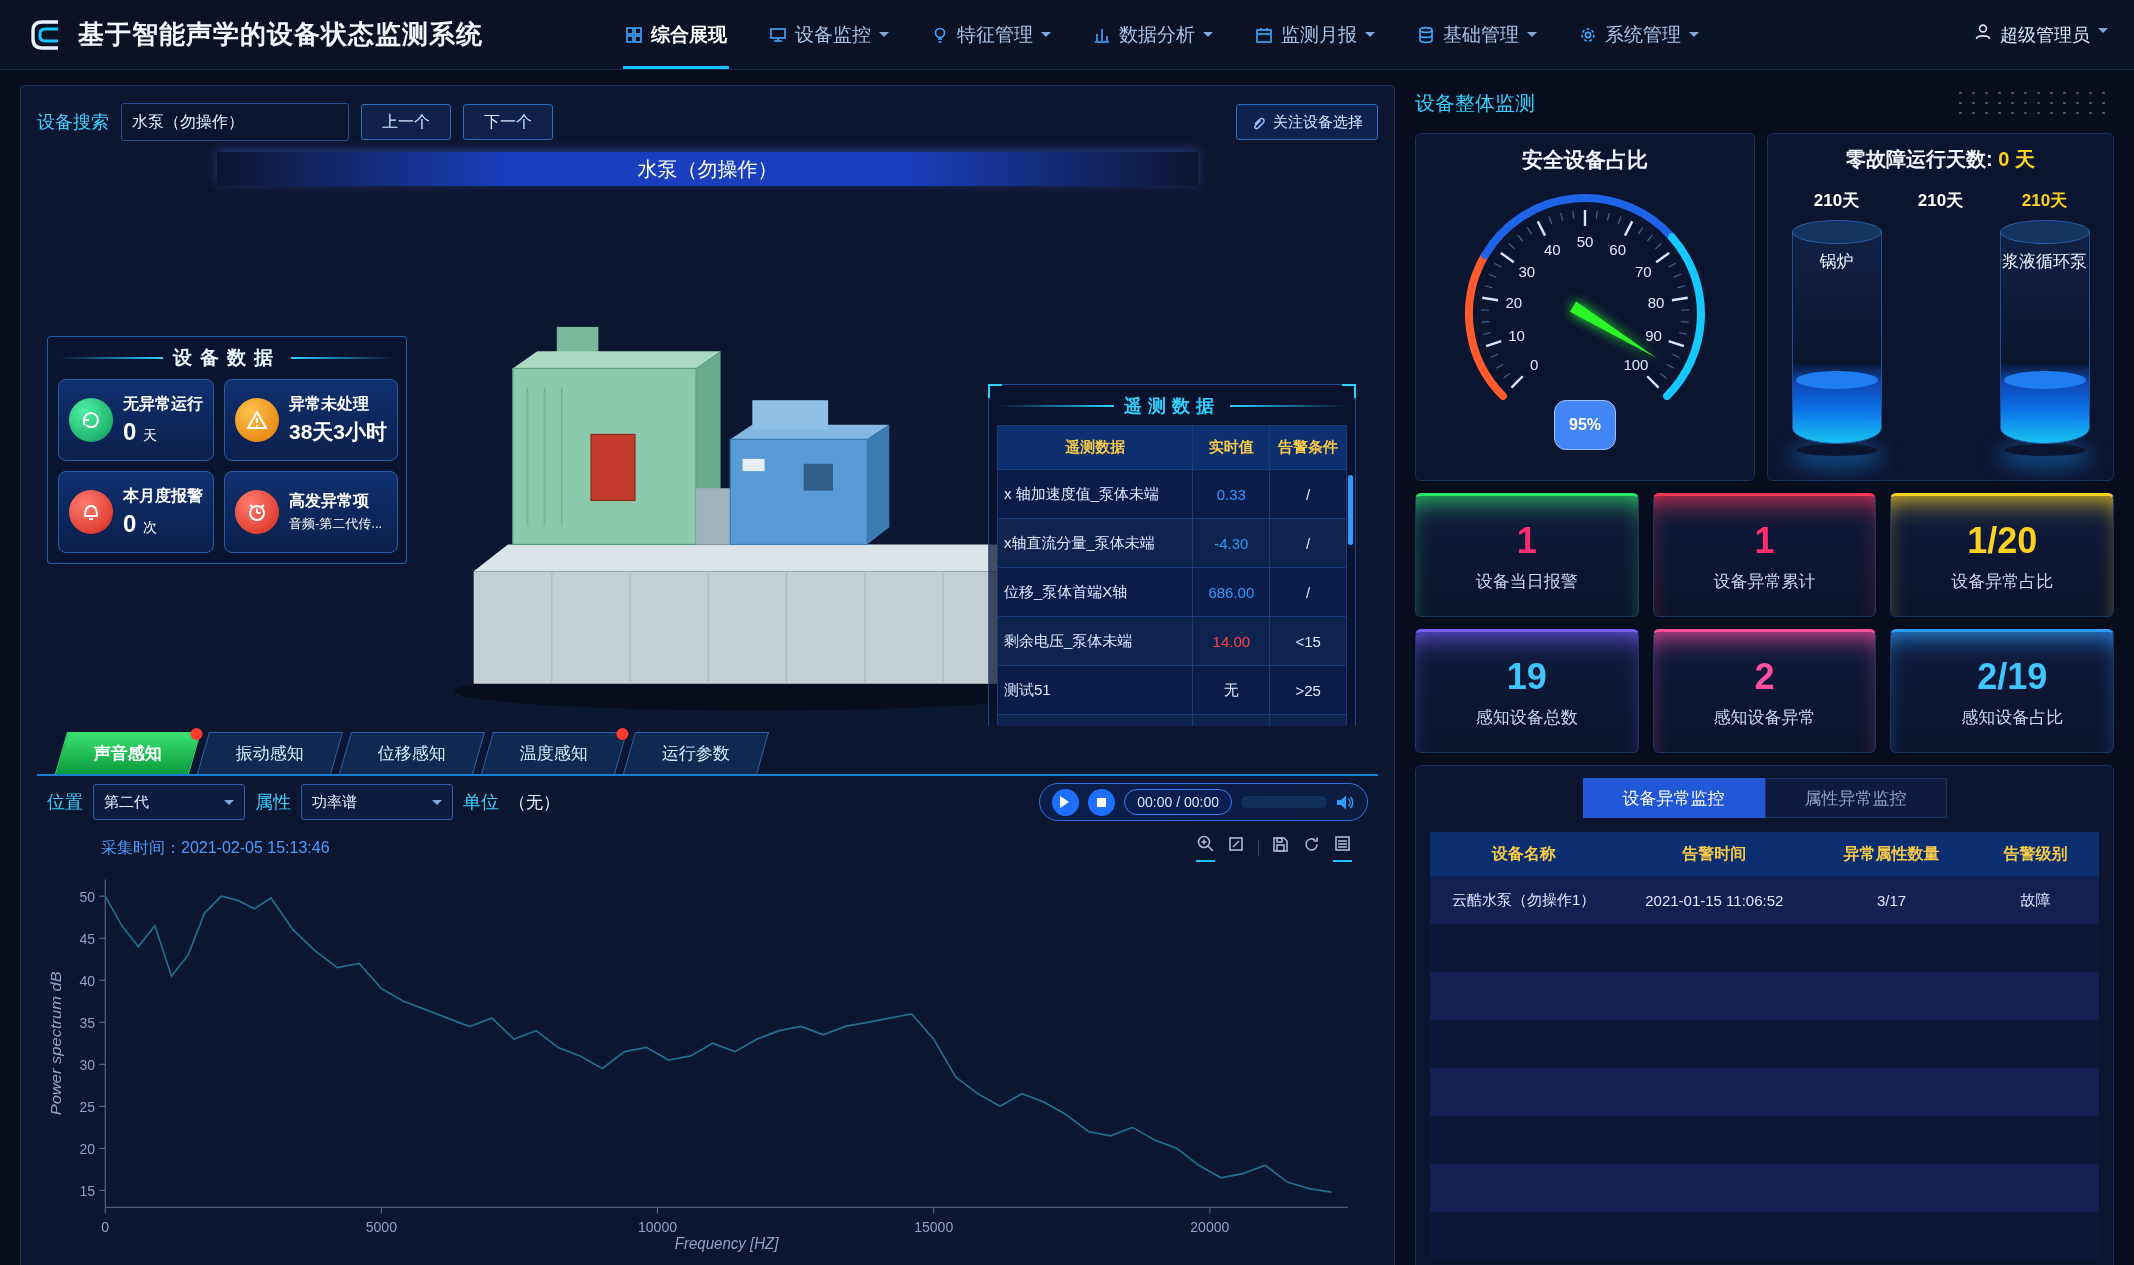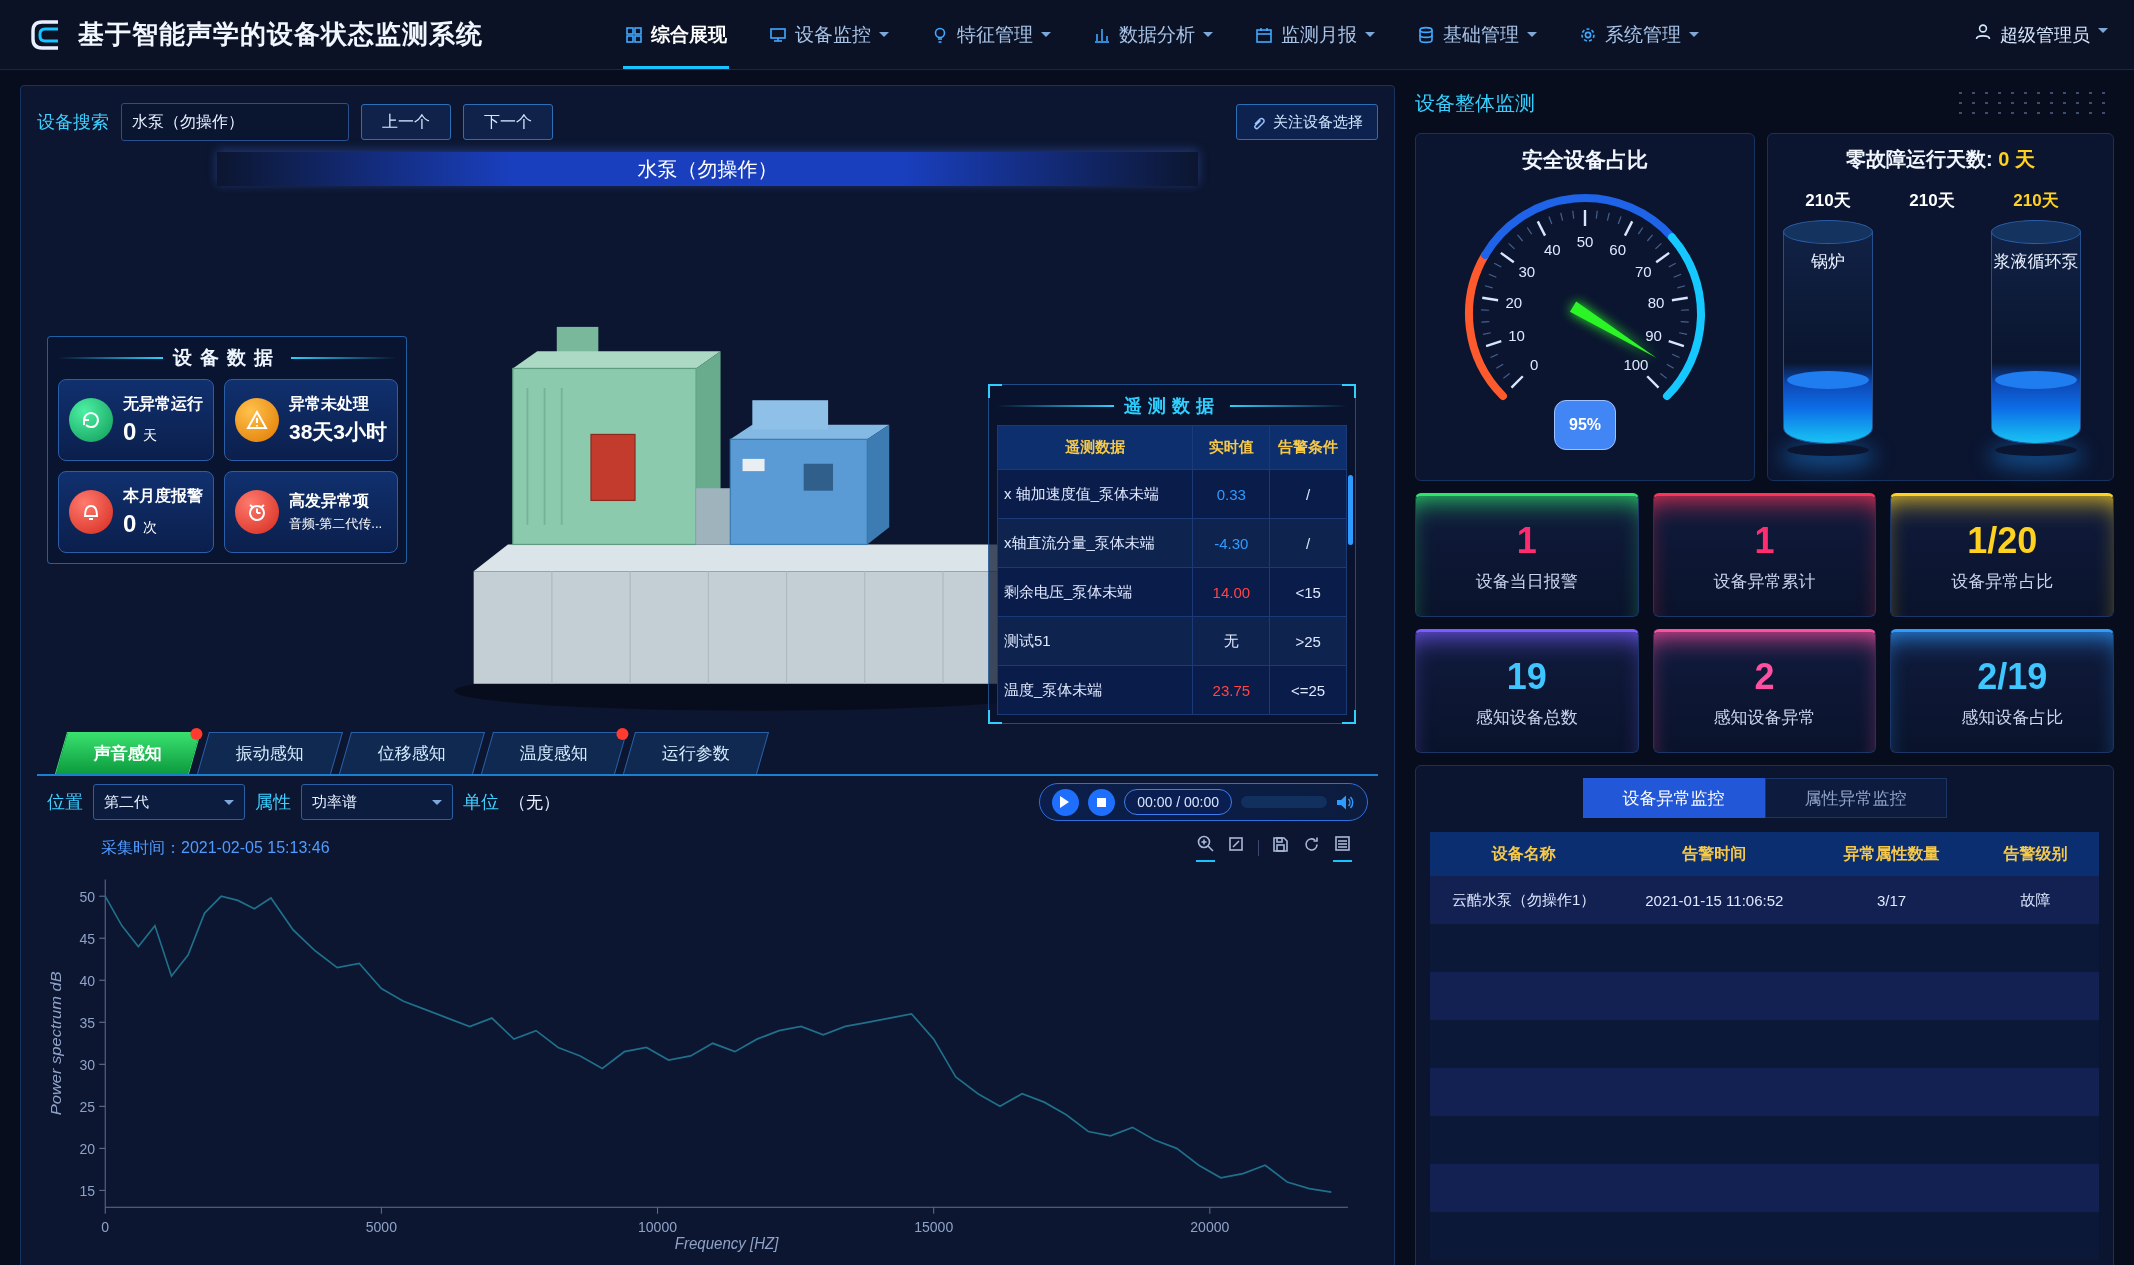--- a/index.html
+++ b/index.html
@@ -152,21 +152,21 @@
   .row-a { display:flex; gap:12px; height:348px; flex:none; }
   .gauge-card { width:340px; flex:none; padding:12px; display:flex; flex-direction:column;
     align-items:center; }
   .card-title { font-size:21px; font-weight:bold; color:#f2f7ff; }
   .gauge-chip { margin-top:-36px; background:#4285f4; border:1px solid #9ec2ff;
     border-radius:12px; color:#fff; font-size:16px; font-weight:bold; padding:15px 14px;
     z-index:2; }
   .tank-card { flex:1; padding:12px 8px; display:flex; flex-direction:column; }
   .tank-title { text-align:center; font-size:20px; font-weight:bold; color:#f2f7ff; }
   .tank-title .yel { color:#ffd21f; }
-  .tanks { display:flex; justify-content:flex-start; margin-top:16px; }
+  .tanks { display:flex; justify-content:center; margin-top:16px; }
   .tank { display:flex; flex-direction:column; align-items:center; width:104px; }
   .tank-days { font-size:17px; font-weight:bold; color:#ffffff; margin-bottom:8px; }
   .tank:nth-child(3) .tank-days { color:#ffd21f; }
   .cyl { width:90px; height:228px; position:relative; }
   .cyl-top { position:absolute; top:0; left:0; right:0; height:24px; border-radius:50%;
     background:#14335f; border:1px solid #2b5ea8; }
   .cyl-body { position:absolute; top:12px; bottom:4px; left:0; right:0;
     border-radius:0 0 45px 45px / 0 0 16px 16px; border:1px solid #24508f; border-top:none;
     background:linear-gradient(180deg, rgba(22,44,88,.55), rgba(10,22,46,.85) 62%,
       #0e49b8 72%, #0c6fe8 84%, #19c9f2 100%); }
@@ -429,20 +429,25 @@
             </thead>
             <tbody>
               <tr>
                   <td>x 轴加速度值_泵体未端</td>
                   <td class="tv-blue">0.33</td>
                   <td>/</td>
                 </tr>
               <tr>
                   <td>x轴直流分量_泵体未端</td>
                   <td class="tv-blue">-4.30</td>
+                  <td>/</td>
+                </tr>
+              <tr>
+                  <td>位移_泵体首端X轴</td>
+                  <td class="tv-blue">686.00</td>
                   <td>/</td>
                 </tr>
               <tr>
                   <td>剩余电压_泵体未端</td>
                   <td class="tv-red">14.00</td>
                   <td>&lt;15</td>
                 </tr>
               <tr>
                   <td>测试51</td>
                   <td>无</td>

